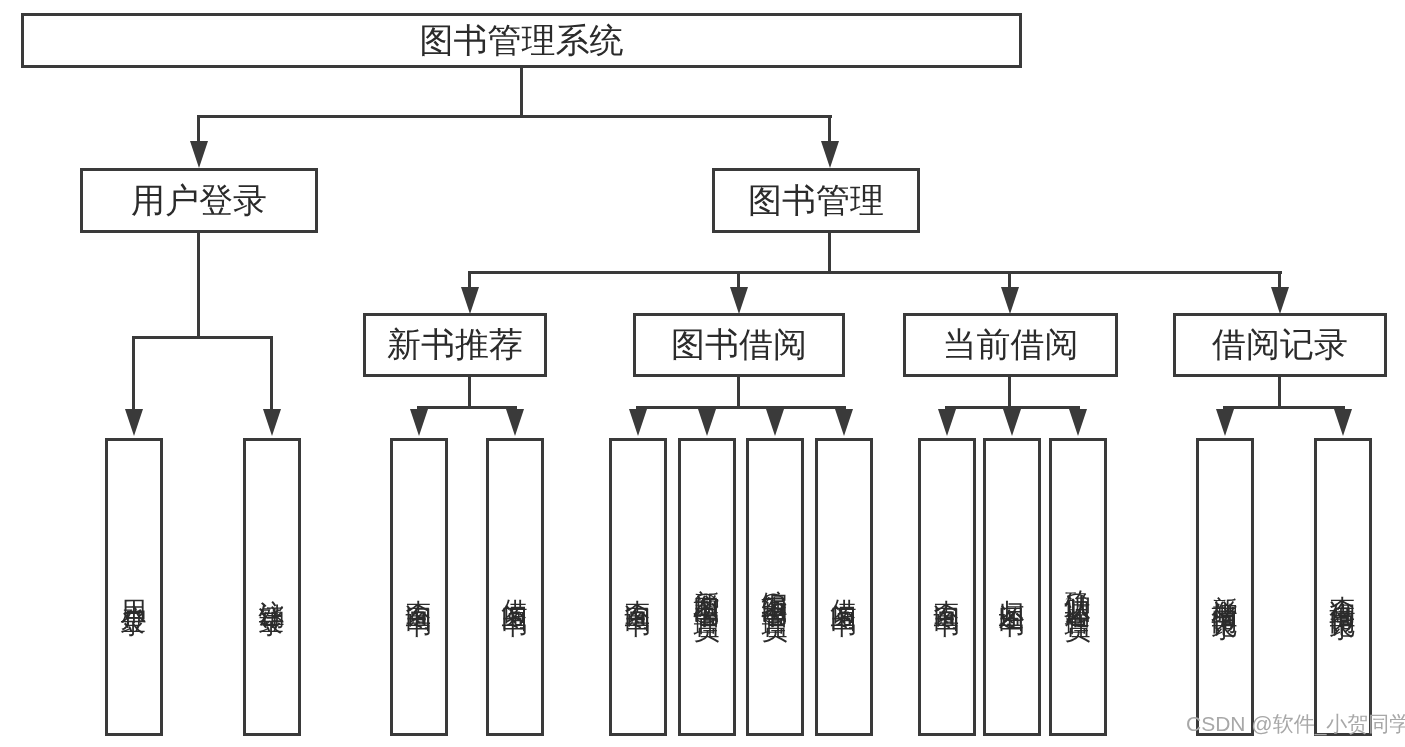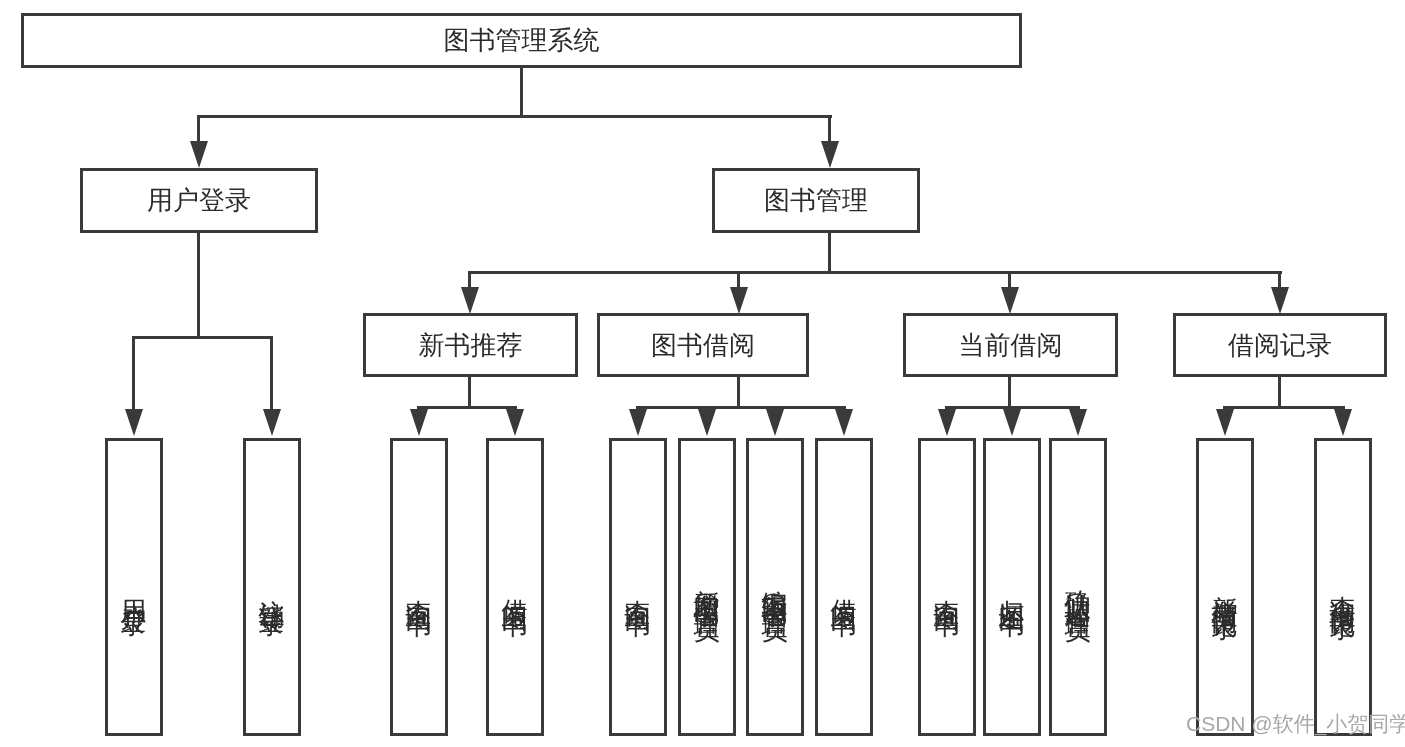--- a/index.html
+++ b/index.html
@@ -22,21 +22,21 @@
   }
   .box {
     position: absolute;
     background: var(--box_fill);
     border: 3px solid var(--line);
     display: flex;
     align-items: center;
     justify-content: center;
   }
   .box .lbl {
-    font-size: 26px;
+    font-size: 34px;
     color: var(--text);
     white-space: nowrap;
   }
   .vbox .lbl {
     writing-mode: vertical-rl;
     font-size: 26px;
     letter-spacing: 4px;
     white-space: normal;
     line-height: 1;
   }
@@ -94,24 +94,24 @@
   <div class="hl" style="left:468px;top:271px;width:814px"></div>
   <div class="vl" style="left:468px;top:271px;height:18px"></div>
   <div class="vl" style="left:737px;top:271px;height:18px"></div>
   <div class="vl" style="left:1008px;top:271px;height:18px"></div>
   <div class="vl" style="left:1278px;top:271px;height:18px"></div>
   <div class="ah" style="left:470px;top:287px"></div>
   <div class="ah" style="left:739px;top:287px"></div>
   <div class="ah" style="left:1010px;top:287px"></div>
   <div class="ah" style="left:1280px;top:287px"></div>
 
-  <div class="box" style="left:363px;top:313px;width:215px;height:64px">
+  <div class="box" style="left:363px;top:313px;width:184px;height:64px">
     <span class="lbl">新书推荐</span>
   </div>
-  <div class="box" style="left:597px;top:313px;width:212px;height:64px">
+  <div class="box" style="left:633px;top:313px;width:212px;height:64px">
     <span class="lbl">图书借阅</span>
   </div>
   <div class="box" style="left:1173px;top:313px;width:214px;height:64px">
     <span class="lbl">借阅记录</span>
   </div>
   <div class="box" style="left:903px;top:313px;width:215px;height:64px">
     <span class="lbl">当前借阅</span>
   </div>
 
   <div class="vl" style="left:468px;top:375px;height:34px"></div>

